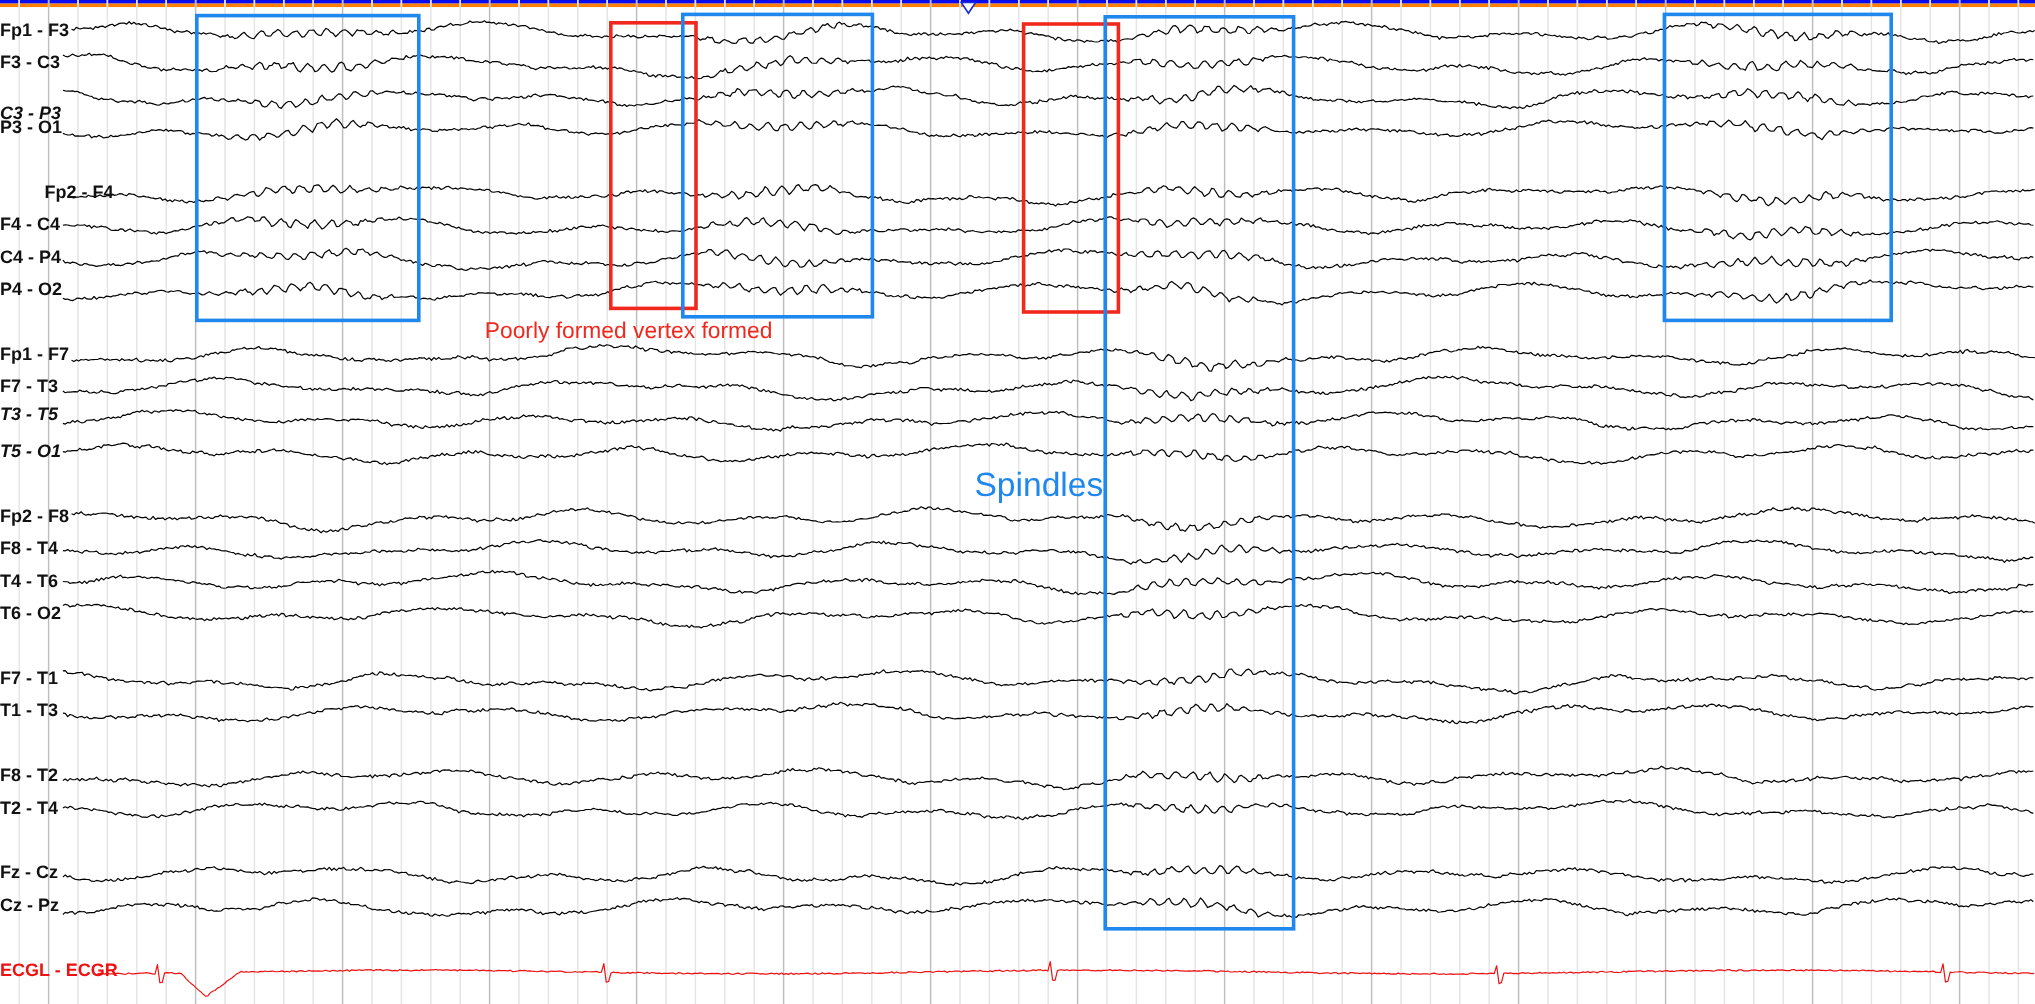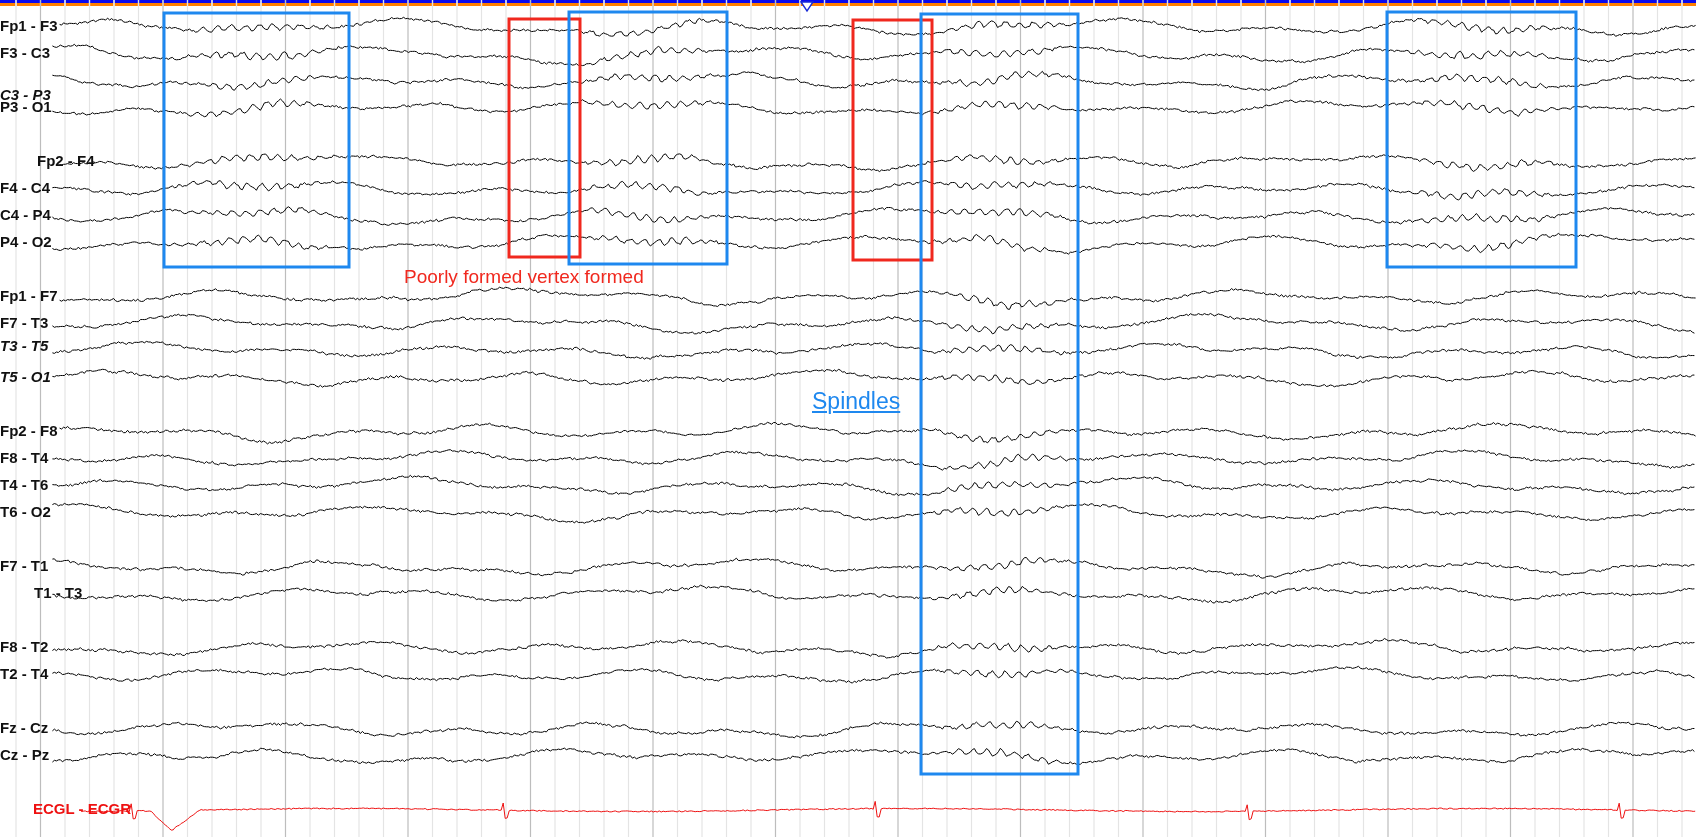--- a/index.html
+++ b/index.html
@@ -196,35 +196,35 @@
       <div class="ch-label" style="top: 235px;">P4 - O2</div>
       <div class="ch-label" style="top: 289px;">Fp1 - F7</div>
       <div class="ch-label" style="top: 316px;">F7 - T3</div>
       <div class="ch-label" style="top: 339px; font-style: italic;">T3 - T5</div>
       <div class="ch-label" style="top: 370px; font-style: italic;">T5 - O1</div>
       <div class="ch-label" style="top: 424px;">Fp2 - F8</div>
       <div class="ch-label" style="top: 451px;">F8 - T4</div>
       <div class="ch-label" style="top: 478px;">T4 - T6</div>
       <div class="ch-label" style="top: 505px;">T6 - O2</div>
       <div class="ch-label" style="top: 559px;">F7 - T1</div>
-      <div class="ch-label" style="top: 586px; padding-left: 34px;">T1 - T3</div>
+      <div class="ch-label" style="top: 586px;">T1 - T3</div>
       <div class="ch-label" style="top: 640px;">F8 - T2</div>
       <div class="ch-label" style="top: 667px;">T2 - T4</div>
       <div class="ch-label" style="top: 721px;">Fz - Cz</div>
       <div class="ch-label" style="top: 748px;">Cz - Pz</div>
-      <div class="ch-label ecg" style="top: 802px; padding-left: 33px;">ECGL - ECGR</div>
+      <div class="ch-label ecg" style="top: 802px;">ECGL - ECGR</div>
     </div>
   <svg id="annotations" width="1696" height="837">
       <rect x="164" y="13" width="185" height="254" fill="none" stroke="#1e88ef" stroke-width="3"></rect>
       <rect x="509" y="19" width="71" height="238" fill="none" stroke="#f0281e" stroke-width="3"></rect>
       <rect x="569" y="12" width="158" height="252" fill="none" stroke="#1e88ef" stroke-width="3"></rect>
       <rect x="853" y="20" width="79" height="240" fill="none" stroke="#f0281e" stroke-width="3"></rect>
       <rect x="921" y="14" width="157" height="760" fill="none" stroke="#1e88ef" stroke-width="3"></rect>
       <rect x="1387" y="12" width="189" height="255" fill="none" stroke="#1e88ef" stroke-width="3"></rect>
     </svg>
   <div id="ann-texts">
       <div class="ann-text" style="left: 404px; top: 266px; font-size: 19px; color: rgb(240, 40, 30);">Poorly formed vertex formed</div>
-      <div class="ann-text" style="left: 812px; top: 388px; font-size: 23px; color: rgb(30, 136, 239); text-decoration: underline;">Spindles</div>
+      <div class="ann-text" style="left: 812px; top: 388px; font-size: 28px; color: rgb(30, 136, 239);">Spindles</div>
     </div>
   <svg class="marker" id="time-marker" width="14" height="12" style="left: 800px; top: 1px;">
       <path d="M1,1 L13,1 L7,10 Z" fill="#ffffff" stroke="#1a2bd6" stroke-width="1.4"></path>
     </svg>
 </div>
 
 </body></html>

